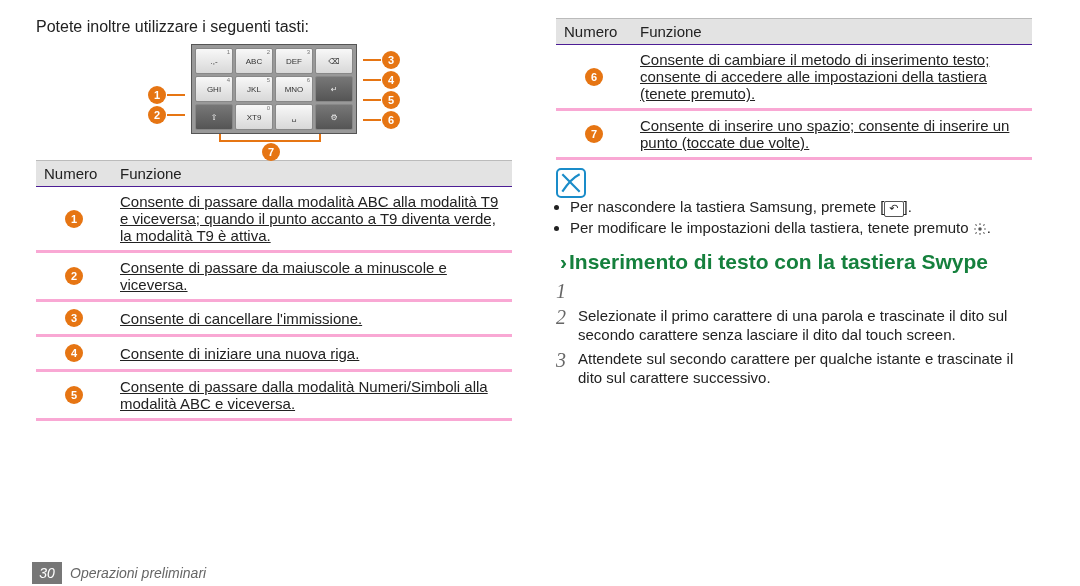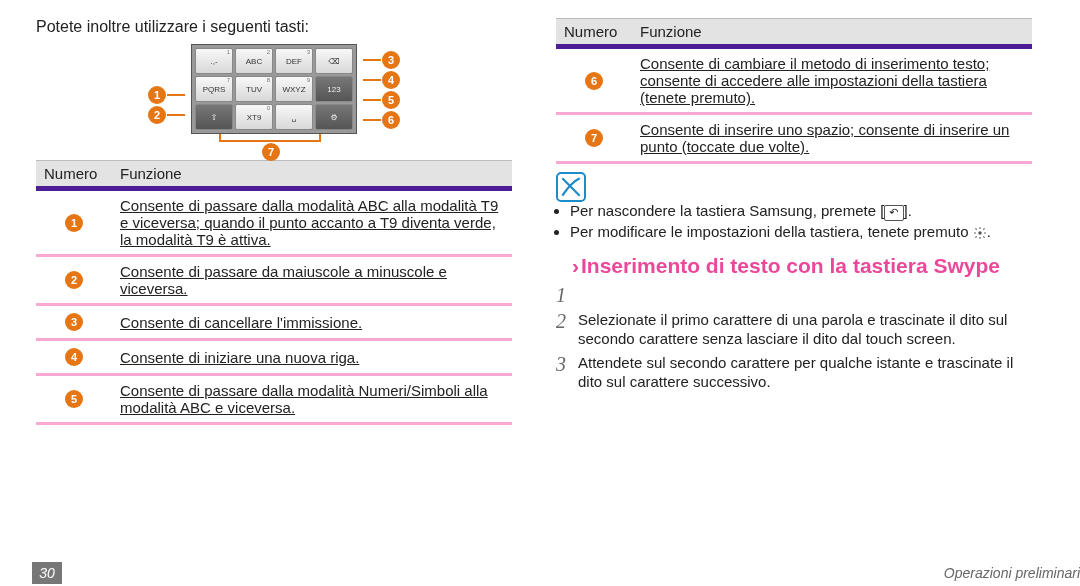--- a/index.html
+++ b/index.html
@@ -86,21 +86,21 @@
   table.funz {
     width: 100%;
     border-collapse: collapse;
     font-size: 15px;
   }
   table.funz th {
     text-align: left;
     font-weight: normal;
     background: #e3e3e3;
     border-top: 1px solid #bbb;
-    border-bottom: 5px solid #4c1d95;
+    border-bottom: 1px solid #4c1d95;
     padding: 4px 8px;
   }
   table.funz td {
     border-bottom: 3px solid #f9a8d4;
     padding: 6px 8px;
     vertical-align: middle;
     text-decoration: underline;
   }
   table.funz td.num {
     width: 60px;
@@ -120,24 +120,24 @@
     display: inline-flex;
     align-items: center;
     justify-content: center;
     margin-right: 8px;
     flex-shrink: 0;
   }
   .note-icon svg { stroke: #1a8cc9; fill: none; stroke-width: 2; }
   .note-text ul { margin: 0; padding-left: 14px; }
   .note-text li { margin-bottom: 2px; }
   .section-title {
-    color: #ec4899;
+    color: #15803d;
     font-size: 21px;
     font-weight: bold;
-    margin: 6px 0 6px 16px;
+    margin: 6px 0 6px 4px;
   }
   .section-title .chev {
     display: inline-block;
     margin-right: 2px;
   }
   .steps { font-size: 15px; }
   .step {
     display: flex;
     align-items: flex-start;
     margin-bottom: 4px;
@@ -153,21 +153,20 @@
   }
   .step-body { line-height: 1.3; }
   .footer {
     height: 26px;
     display: flex;
     align-items: center;
     padding-left: 32px;
     font-style: italic;
     color: #666;
     font-size: 14px;
-    justify-content: space-between;
   }
   .footer .pg {
     display: inline-flex;
     align-items: center;
     justify-content: center;
     background: #777;
     color: #fff;
     width: 30px; height: 22px;
     font-style: italic;
     margin-right: 8px;
@@ -198,24 +197,24 @@
 
       <div style="position:relative">
         <div class="keypad" id="keypad">
             <div class="keypad-row">
               <div class="key">.,-<span class="sup">1</span></div>
               <div class="key">ABC<span class="sup">2</span></div>
               <div class="key">DEF<span class="sup">3</span></div>
               <div class="key">⌫</div>
             </div>
             <div class="keypad-row">
-              <div class="key">PQRS<span class="sup">7</span></div>
-              <div class="key">TUV<span class="sup">8</span></div>
-              <div class="key">WXYZ<span class="sup">9</span></div>
-              <div class="key dark">123</div>
+              <div class="key">GHI<span class="sup">4</span></div>
+              <div class="key">JKL<span class="sup">5</span></div>
+              <div class="key">MNO<span class="sup">6</span></div>
+              <div class="key dark">↵</div>
             </div>
             <div class="keypad-row">
               <div class="key dark">⇧</div>
               <div class="key">XT9<span class="sup">0</span></div>
               <div class="key">␣</div>
               <div class="key dark">⚙</div>
             </div>
           </div>
         <span class="callout-bracket" style="left:28px;"></span>
         <div style="position:absolute; left:70px; top:calc(100% + 8px); display:flex; align-items:center;">

